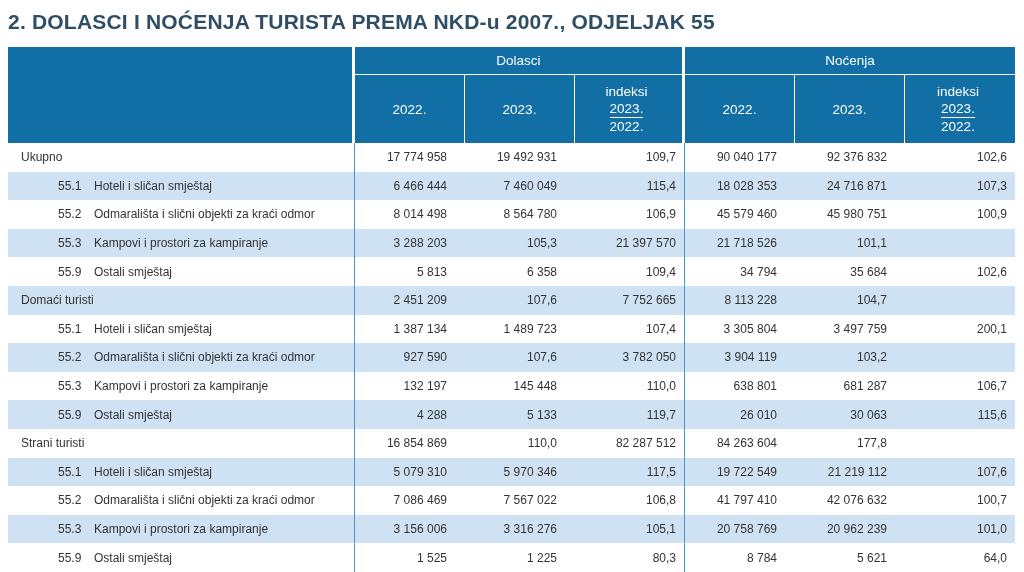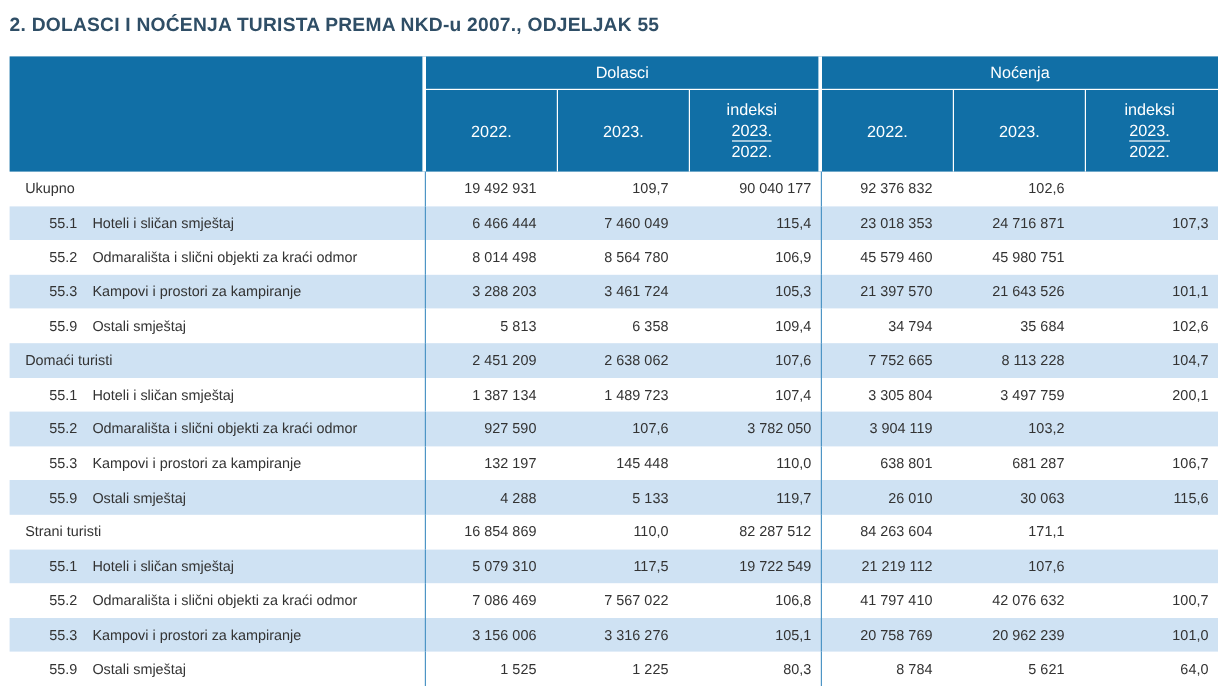--- a/index.html
+++ b/index.html
@@ -12,21 +12,21 @@
   }
   * { margin: 0; padding: 0; box-sizing: border-box; }
   html, body {
     width: 1024px; height: 572px; overflow: hidden;
     background: #ffffff;
     font-family: "Liberation Sans", "DejaVu Sans", sans-serif;
     color: var(--text-color);
   }
   h1.title {
     margin: 9px 0 0 8px;
-    font-size: 16px;
+    font-size: 21px;
     line-height: 25px;
     font-weight: 700;
     letter-spacing: 0.2px;
     color: var(--title-color);
   }
   .table { margin: 13px 0 0 8px; width: 1007px; }
 
   
   .thead {
     display: grid;
@@ -58,21 +58,21 @@
   .tbody { font-size: 12px; }
   .row {
     display: grid;
     grid-template-columns: var(--col-template);
     height: 28.6px;
   }
   .row:nth-child(even) { background: var(--band-blue); }
   .row .cell { display: flex; align-items: center; }
   .row > .cell:nth-child(1), .row > .cell:nth-child(4) { border-right: 1px solid var(--divider-blue); }
   .row .lbl { padding-left: 13px; }
-  .row.sub .lbl { padding-left: 33px; }
+  .row.sub .lbl { padding-left: 50px; }
   .row .code { display: inline-block; width: 27px; margin-right: 9px; }
   .row .num { justify-content: flex-end; }
   .row > .cell:nth-child(2), .row > .cell:nth-child(3),
   .row > .cell:nth-child(5), .row > .cell:nth-child(6) { padding-right: 18px; }
   .row > .cell:nth-child(4), .row > .cell:nth-child(7) { padding-right: 8px; }
 </style>
 </head>
 <body>
 
 <main>
@@ -100,62 +100,63 @@
         <span>2022.</span>
       </div>
     </div>
 
     <div class="tbody" id="tbody">
   <div class="row main">
     <div class="cell lbl">
 
       <span class="name">Ukupno</span>
     </div>
+    <div class="cell num">17 774 958</div>
     <div class="cell num">19 492 931</div>
     <div class="cell num">109,7</div>
     <div class="cell num">90 040 177</div>
     <div class="cell num">92 376 832</div>
     <div class="cell num">102,6</div>
   </div>
 
   <div class="row sub">
     <div class="cell lbl">
       <span class="code">55.1</span>
       <span class="name">Hoteli i sličan smještaj</span>
     </div>
     <div class="cell num">6 466 444</div>
     <div class="cell num">7 460 049</div>
     <div class="cell num">115,4</div>
-    <div class="cell num">23 018 353</div>
+    <div class="cell num">18 028 353</div>
     <div class="cell num">24 716 871</div>
     <div class="cell num">107,3</div>
   </div>
 
   <div class="row sub">
     <div class="cell lbl">
       <span class="code">55.2</span>
       <span class="name">Odmarališta i slični objekti za kraći odmor</span>
     </div>
     <div class="cell num">8 014 498</div>
     <div class="cell num">8 564 780</div>
     <div class="cell num">106,9</div>
     <div class="cell num">45 579 460</div>
     <div class="cell num">45 980 751</div>
+    <div class="cell num">100,9</div>
   </div>
 
   <div class="row sub">
     <div class="cell lbl">
       <span class="code">55.3</span>
       <span class="name">Kampovi i prostori za kampiranje</span>
     </div>
     <div class="cell num">3 288 203</div>
-    <div class="cell num">3 461 724</div>
     <div class="cell num">105,3</div>
     <div class="cell num">21 397 570</div>
-    <div class="cell num">21 643 526</div>
+    <div class="cell num">21 718 526</div>
     <div class="cell num">101,1</div>
   </div>
 
   <div class="row sub">
     <div class="cell lbl">
       <span class="code">55.9</span>
       <span class="name">Ostali smještaj</span>
     </div>
     <div class="cell num">5 813</div>
     <div class="cell num">6 358</div>
@@ -164,21 +165,20 @@
     <div class="cell num">35 684</div>
     <div class="cell num">102,6</div>
   </div>
 
   <div class="row main">
     <div class="cell lbl">
 
       <span class="name">Domaći turisti</span>
     </div>
     <div class="cell num">2 451 209</div>
-    <div class="cell num">2 638 062</div>
     <div class="cell num">107,6</div>
     <div class="cell num">7 752 665</div>
     <div class="cell num">8 113 228</div>
     <div class="cell num">104,7</div>
   </div>
 
   <div class="row sub">
     <div class="cell lbl">
       <span class="code">55.1</span>
       <span class="name">Hoteli i sličan smještaj</span>
@@ -231,29 +231,30 @@
 
   <div class="row main">
     <div class="cell lbl">
 
       <span class="name">Strani turisti</span>
     </div>
     <div class="cell num">16 854 869</div>
     <div class="cell num">110,0</div>
     <div class="cell num">82 287 512</div>
     <div class="cell num">84 263 604</div>
-    <div class="cell num">171,1</div>
+    <div class="cell num">177,8</div>
   </div>
 
   <div class="row sub">
     <div class="cell lbl">
       <span class="code">55.1</span>
       <span class="name">Hoteli i sličan smještaj</span>
     </div>
     <div class="cell num">5 079 310</div>
+    <div class="cell num">5 970 346</div>
     <div class="cell num">117,5</div>
     <div class="cell num">19 722 549</div>
     <div class="cell num">21 219 112</div>
     <div class="cell num">107,6</div>
   </div>
 
   <div class="row sub">
     <div class="cell lbl">
       <span class="code">55.2</span>
       <span class="name">Odmarališta i slični objekti za kraći odmor</span>

